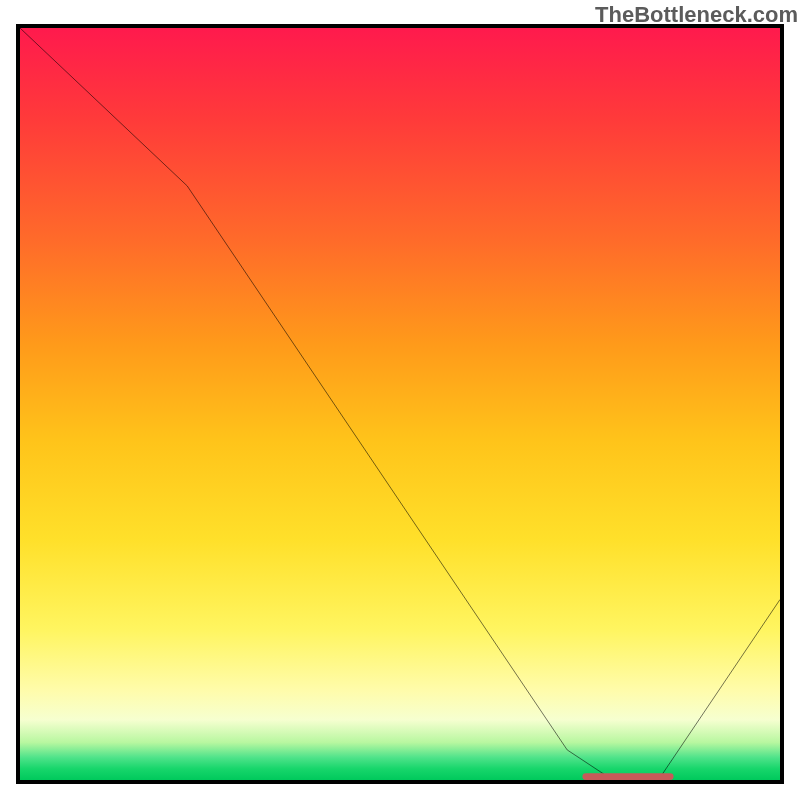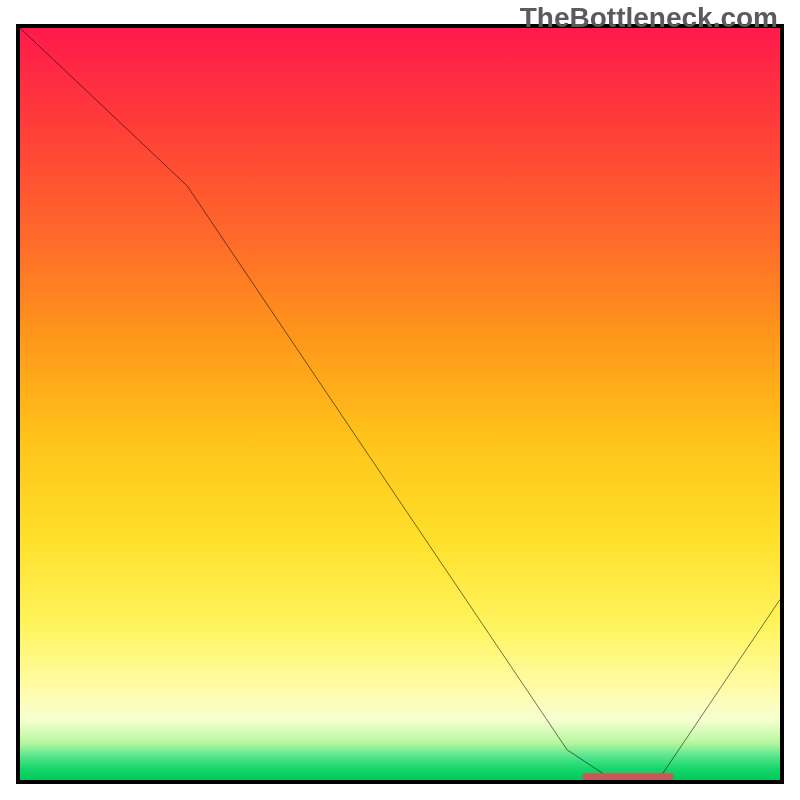--- a/index.html
+++ b/index.html
@@ -12,22 +12,22 @@
     font-family: Arial, Helvetica, sans-serif;
   }
   .root {
     position: relative;
     width: 800px;
     height: 800px;
   }
   .watermark {
     position: absolute;
     top: 2px;
-    right: 22px;
-    font-size: 28px;
+    right: 2px;
+    font-size: 22px;
     font-weight: bold;
     color: #5b5b5b;
     z-index: 5;
   }
   .plot-frame {
     position: absolute;
     left: 16px;
     top: 24px;
     width: 768px;   
     height: 760px;  

